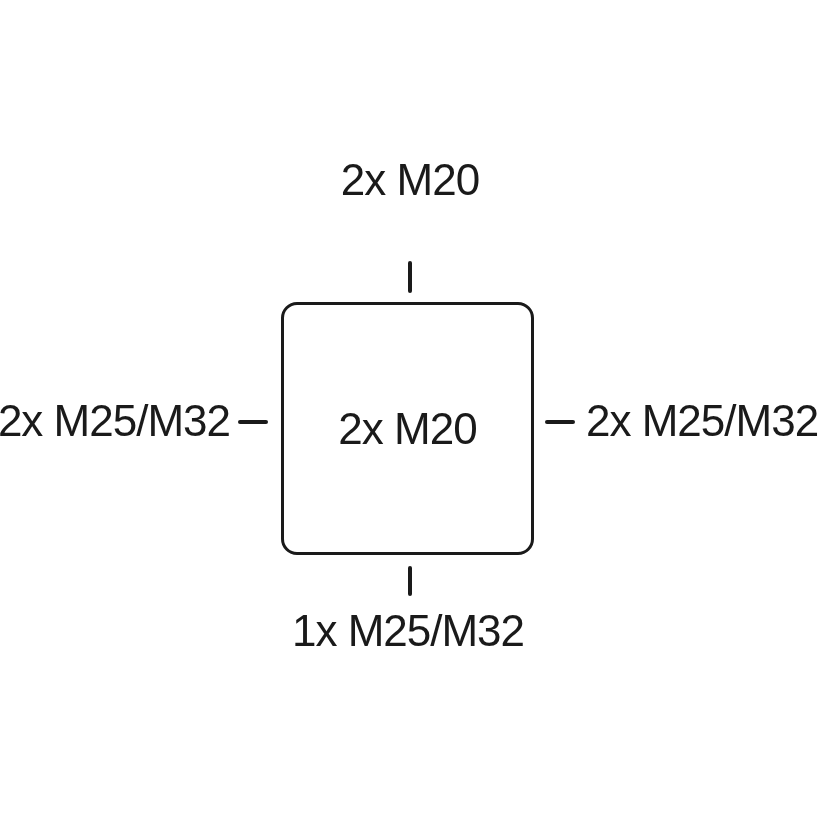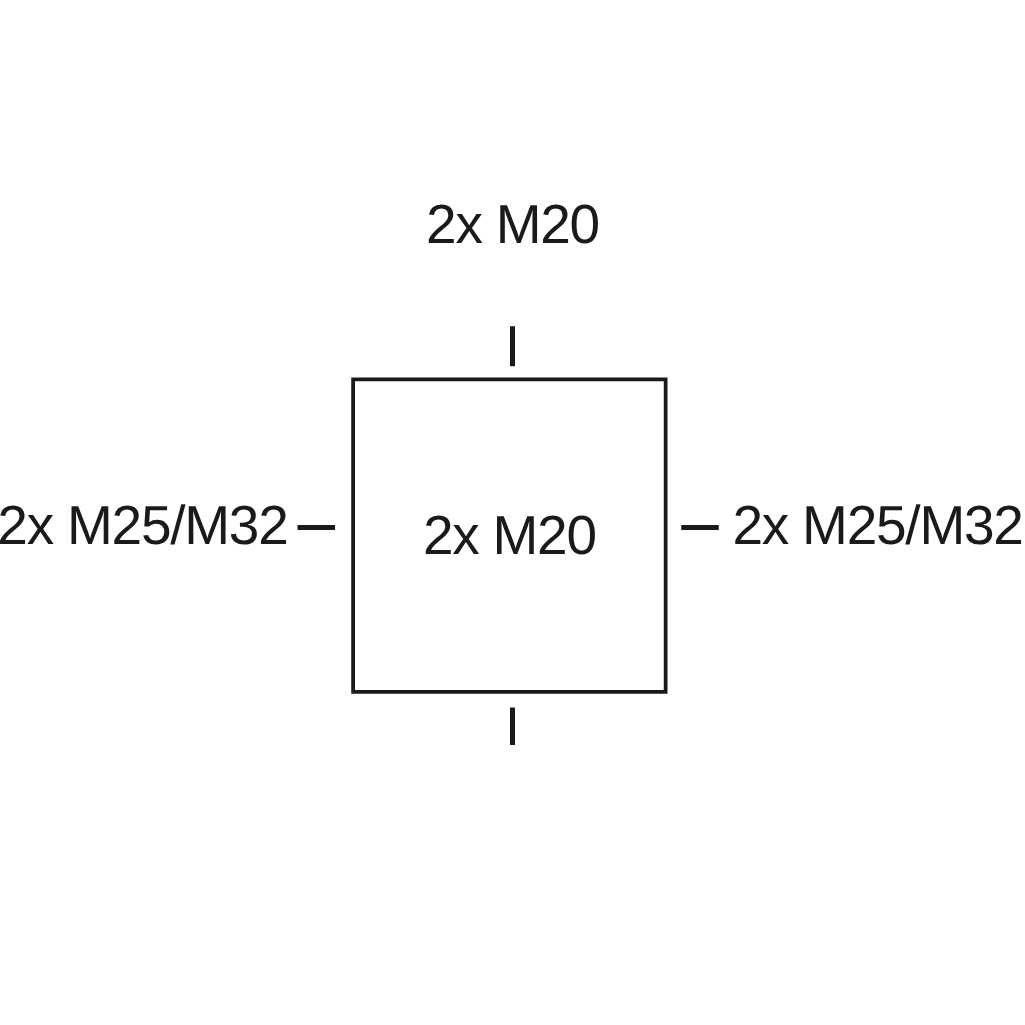--- a/index.html
+++ b/index.html
@@ -1,20 +1,20 @@
 <!DOCTYPE html>
 <html style="--line: #1a1a1a; --text: #1a1a1a; --bg: #ffffff;"><head>
 <meta charset="utf-8">
 <style>
   :root {
     --line: #1a1a1a;
     --text: #1a1a1a;
     --bg: #ffffff;
   }
-  * { margin: 0; padding: 0; box-sizing: border-box; }
+  * { margin: 0; padding: 0; box-sizing: border-box; border-radius: 16px; }
   html, body { background: var(--bg); }
   .canvas {
     position: relative;
     width: 820px;
     height: 820px;
     background: var(--bg);
     overflow: hidden;
     font-family: "Liberation Sans", sans-serif;
     color: var(--text);
     font-size: 44px;
@@ -81,14 +81,15 @@
   </div>
 
   <div class="tick tick-left"></div>
   <div class="tick tick-right"></div>
   <div class="tick tick-bottom"></div>
 
   <div class="side-label left">2x M25/M32</div>
 
   <div class="side-label right">2x M25/M32</div>
 
+  <div class="bottom-label">1x M25/M32</div>
 
 </div>
 
 </body></html>

